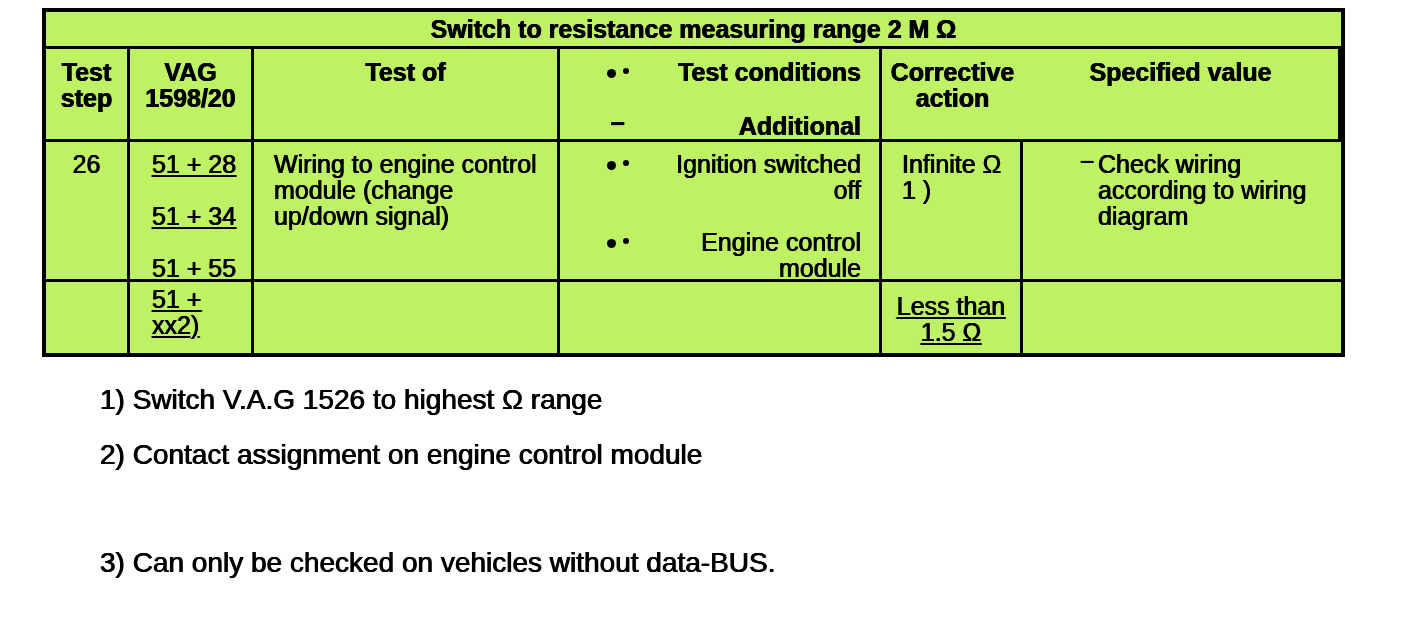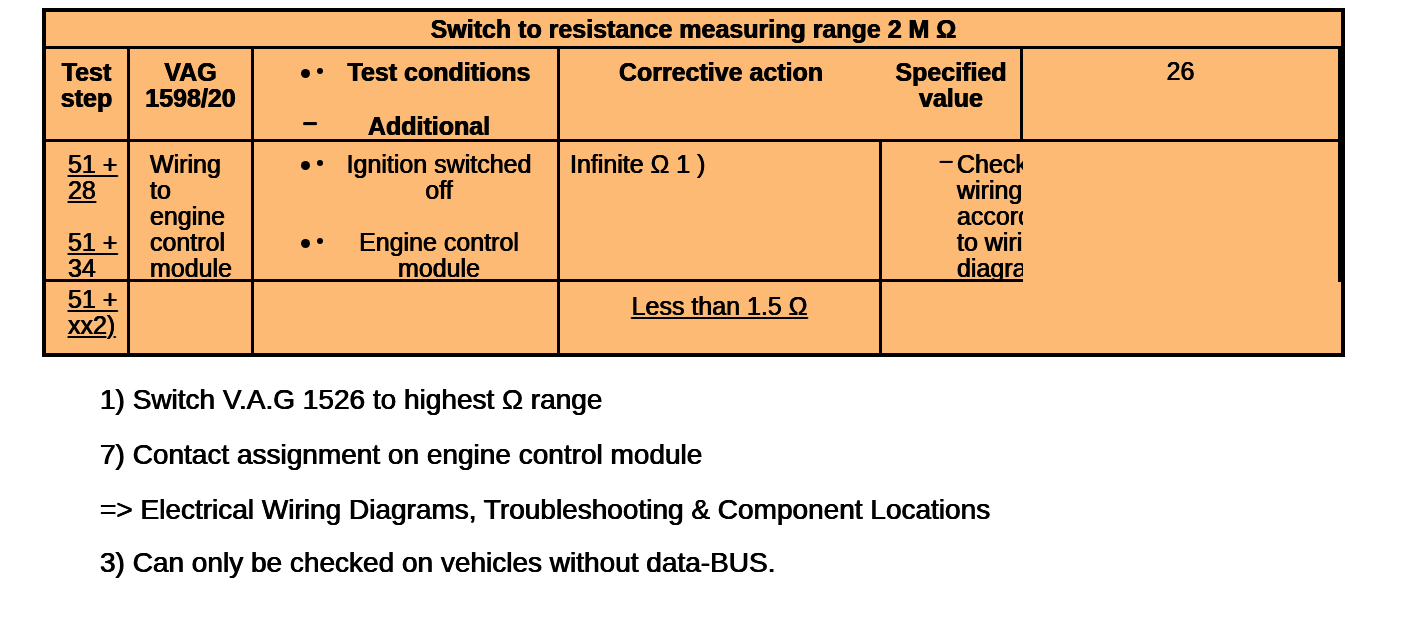--- a/index.html
+++ b/index.html
@@ -17,21 +17,21 @@
   }
 
   .doc-table{
     position:absolute;left:42px;top:8px;
     width:1303px;height:349px;
     box-sizing:border-box;
     border:4px solid #000;
     display:grid;
     grid-template-columns:84px 124px 306px 322px 141px 1fr;
     grid-template-rows:37px 93px 140px 1fr;
-    background:#fdba74;
+    background:#bef264;
   }
   .cell{
     box-sizing:border-box;
     border-right:3px solid #000;
     border-bottom:3px solid #000;
     font-size:25px;line-height:26px;
     overflow:hidden;
   }
   .cell.last-col{border-right:none;}
   .cell.last-row{border-bottom:none;}
@@ -41,22 +41,22 @@
     display:flex;align-items:center;justify-content:center;
     font-weight:bold;
   }
   .th{font-weight:bold;text-align:center;padding-top:10px;}
   .td{padding-top:9px;}
 
   .c-center{text-align:center;}
   .pad-vag{padding-left:22px;text-align:left;text-decoration:underline;}
   .vag-line{margin-bottom:26px;}
   .pad-testof{padding-left:20px;padding-right:8px;text-align:left;}
-  .cond-cell{text-align:center;padding-left:47px;padding-right:18px;}
-  .spec-cell{text-align:left;padding-left:10px;padding-right:4px;}
+  .cond-cell{text-align:right;padding-left:47px;padding-right:18px;}
+  .spec-cell{text-align:left;padding-left:20px;padding-right:4px;}
   .corr-cell{text-align:left;padding-left:57px;padding-right:6px;}
 
   .item{display:flex;align-items:flex-start;}
   .item .text{flex:1;}
   .gap-lg{margin-top:28px;}
   .gap-md{margin-top:26px;}
 
   .marker{flex:0 0 38px;display:flex;align-items:center;padding-top:9px;}
   .marker .dot{display:inline-block;border-radius:50%;background:#000;}
   .marker .dot.big{width:9px;height:9px;}
@@ -80,20 +80,23 @@
 
     <div class="cell title-cell txt">
       <span>Switch to resistance measuring range 2 M Ω</span>
     </div>
 
     <div class="cell th txt">
       <span>Test step</span>
     </div>
     <div class="cell th txt">
       <span>VAG 1598/20</span>
+    </div>
+    <div class="cell th txt">
+      <span>Test of</span>
     </div>
     <div class="cell th cond-cell txt">
       <div class="item">
         <span class="marker">
             <i class="dot big"></i>
             <i class="dot small"></i>
           </span>
         <span class="text">Test conditions</span>
       </div>
       <div class="item gap-lg">
@@ -152,17 +155,16 @@
     <div class="cell td last-row txt"></div>
     <div class="cell td last-row txt"></div>
     <div class="cell td last-row c-center txt" style="padding:11px 6px 16px 6px;text-decoration:underline;">
       <span>Less than 1.5 Ω</span>
     </div>
     <div class="cell td last-row last-col txt"></div>
 
   </div>
 
   <div class="footnote f1">1) Switch V.A.G 1526 to highest Ω range</div>
-  <div class="footnote f2">7) Contact assignment on engine control module</div>
-  <div class="footnote f3">=&gt; Electrical Wiring Diagrams, Troubleshooting &amp; Component Locations</div>
+  <div class="footnote f2">2) Contact assignment on engine control module</div>
   <div class="footnote f4">3) Can only be checked on vehicles without data-BUS.</div>
 
 </div>
 
 </body></html>

